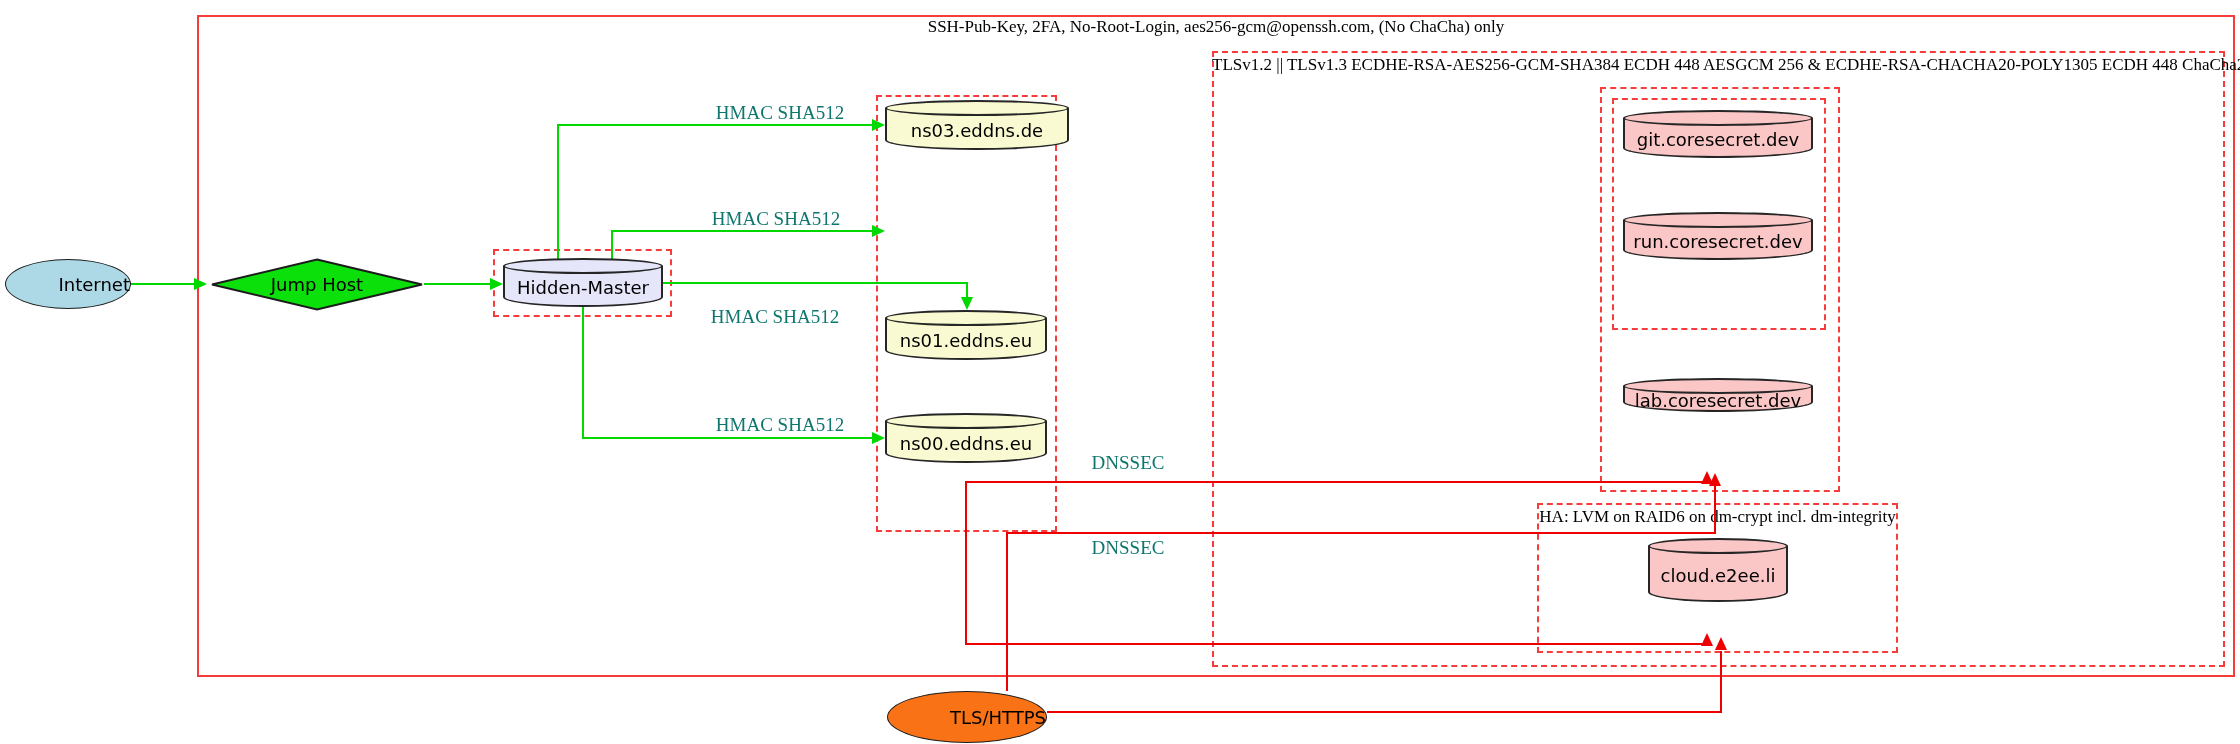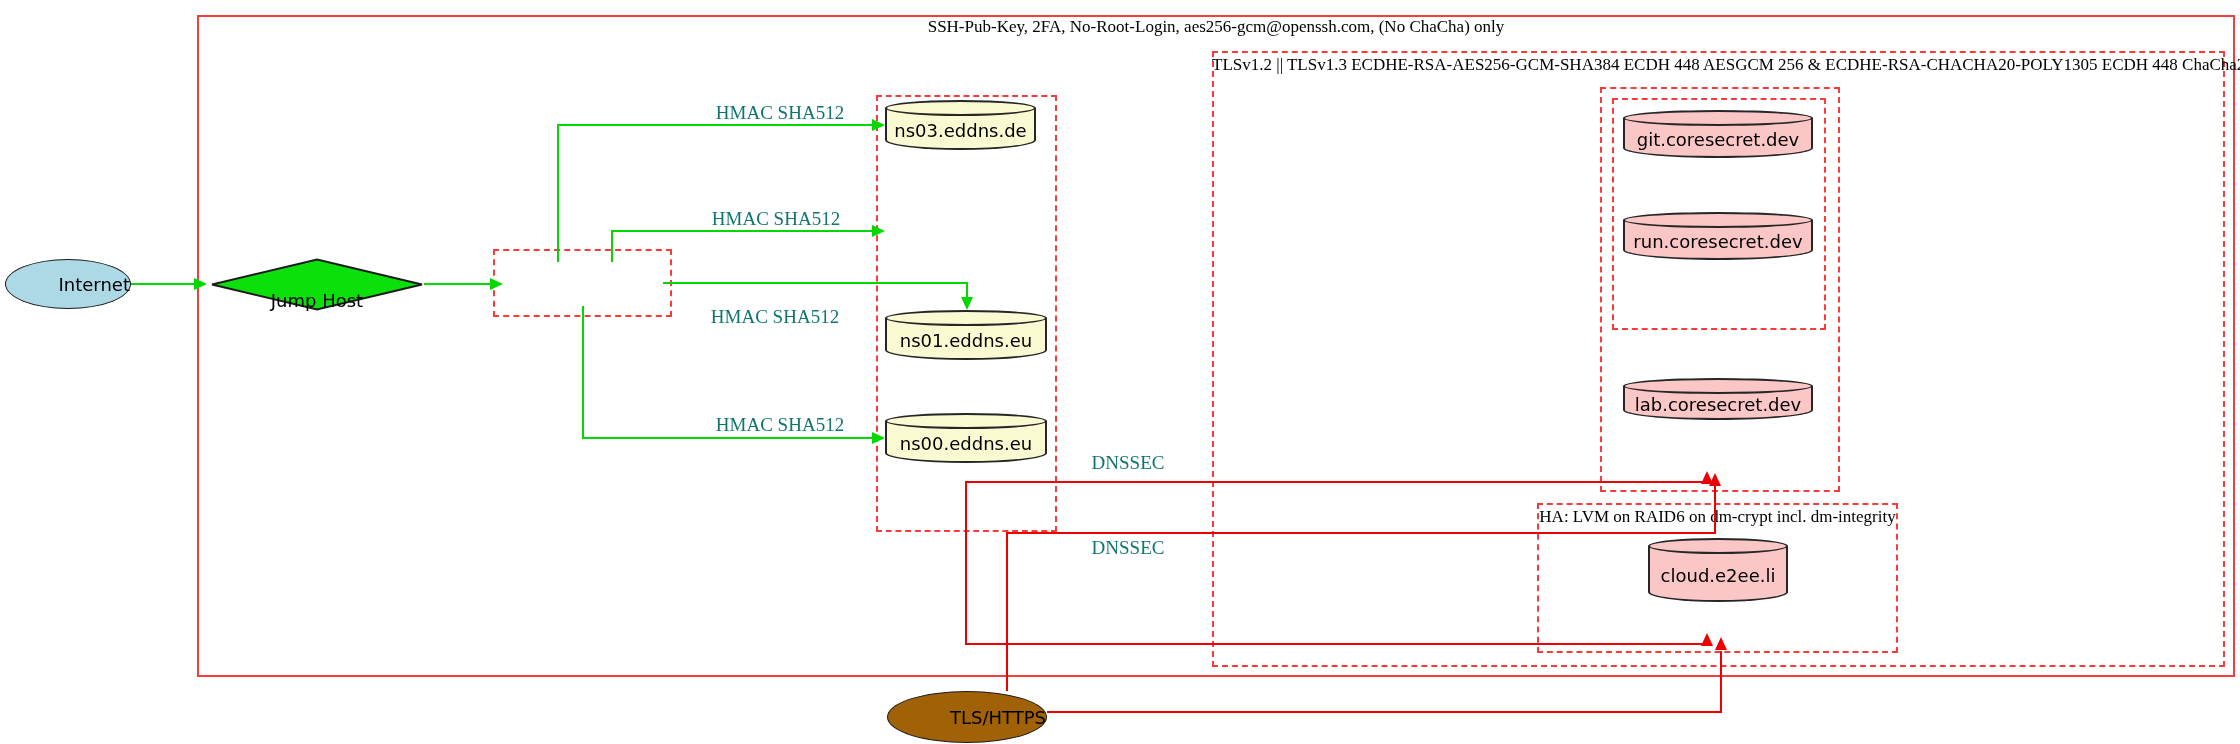--- a/index.html
+++ b/index.html
@@ -127,29 +127,34 @@
   <div class="edge-label" style="left:776px; top:219px;">HMAC SHA512</div>
   <div class="edge-label" style="left:775px; top:317px;">HMAC SHA512</div>
   <div class="edge-label" style="left:780px; top:425px;">HMAC SHA512</div>
   <div class="edge-label" style="left:1128px; top:463px;">DNSSEC</div>
   <div class="edge-label" style="left:1128px; top:548px;">DNSSEC</div>
 
   <div class="node ellipse-node" style="left:5px; top:259px; width:126px; height:50px; background:#add8e6;">
     <span class="node-label">Internet</span>
   </div>
 
-  <div class="node diamond-node" style="left:210px; top:258px; width:214px; height:53px;align-items:flex-end;">
+  <div class="node diamond-node" style="left:210px; top:258px; width:214px; height:53px;">
     <svg width="214" height="53" viewBox="0 0 214 53">
       <polygon points="107,1.5 212,26.5 107,51.5 2,26.5" fill="#0be00b" stroke="#1c1c1c" stroke-width="2"></polygon>
     </svg>
     <span class="node-label">Jump Host</span>
   </div>
 
+  <div class="cyl" style="--fill:#e6e6fa; left:503px; top:258px; width:160px; height:49px;">
+    <div class="cyl-body"></div>
+    <div class="cyl-top"></div>
+    <div class="cyl-label node-label">Hidden-Master</div>
+  </div>
 
-  <div class="cyl" style="--fill:#fafad2; left:885px; top:100px; width:151px; height:50px;">
+  <div class="cyl" style="--fill:#fafad2; left:885px; top:100px; width:184px; height:50px;">
     <div class="cyl-body"></div>
     <div class="cyl-top"></div>
     <div class="cyl-label node-label">ns03.eddns.de</div>
   </div>
 
 
   <div class="cyl" style="--fill:#fafad2; left:885px; top:310px; width:162px; height:50px;text-decoration:underline;">
     <div class="cyl-body"></div>
     <div class="cyl-top"></div>
     <div class="cyl-label node-label">ns01.eddns.eu</div>
@@ -166,29 +171,29 @@
     <div class="cyl-top"></div>
     <div class="cyl-label node-label">run.coresecret.dev</div>
   </div>
 
   <div class="cyl" style="--fill:#fbc6c6; left:1623px; top:110px; width:190px; height:48px;">
     <div class="cyl-body"></div>
     <div class="cyl-top"></div>
     <div class="cyl-label node-label">git.coresecret.dev</div>
   </div>
 
-  <div class="cyl" style="--fill:#fbc6c6; left:1623px; top:378px; width:190px; height:42px;">
+  <div class="cyl" style="--fill:#fbc6c6; left:1623px; top:378px; width:190px; height:34px;">
     <div class="cyl-body"></div>
     <div class="cyl-top"></div>
     <div class="cyl-label node-label">lab.coresecret.dev</div>
   </div>
 
   <div class="cyl" style="--fill:#fbc6c6; left:1648px; top:538px; width:140px; height:64px;">
     <div class="cyl-body"></div>
     <div class="cyl-top"></div>
     <div class="cyl-label node-label">cloud.e2ee.li</div>
   </div>
 
-  <div class="node ellipse-node" style="left:887px; top:691px; width:160px; height:52px; background:#a16207;">
+  <div class="node ellipse-node" style="left:887px; top:691px; width:160px; height:52px; background:#f97316;">
     <span class="node-label">TLS/HTTPS</span>
   </div>
 
 </div>
 
 </body></html>

